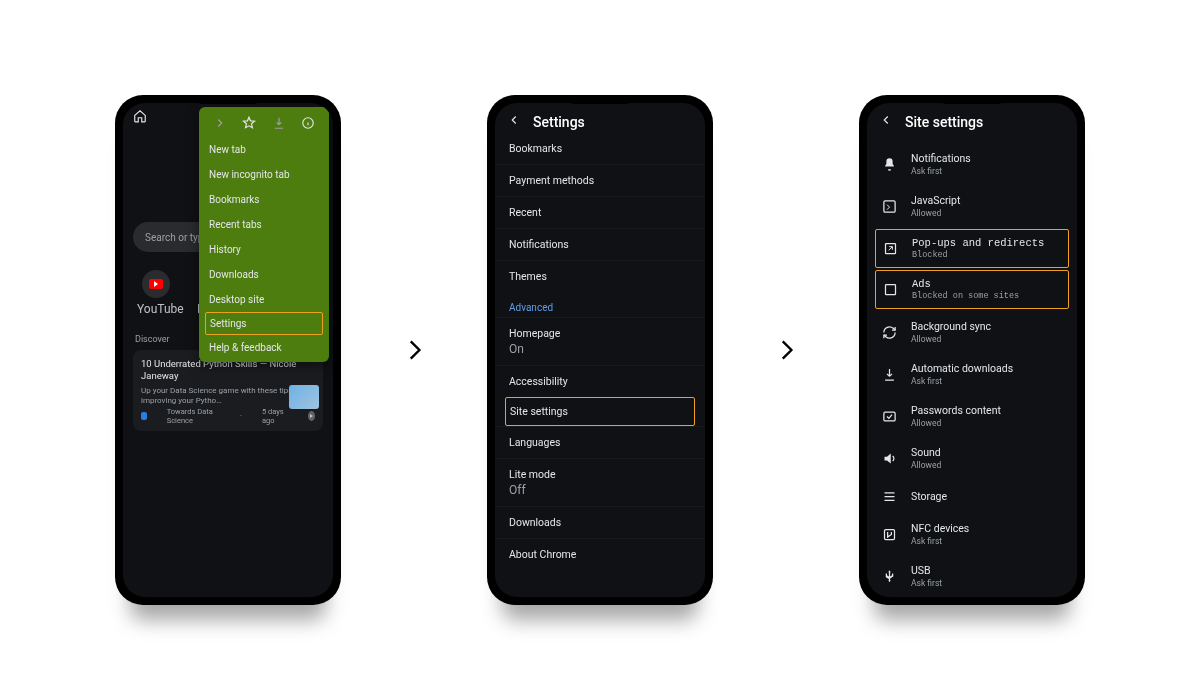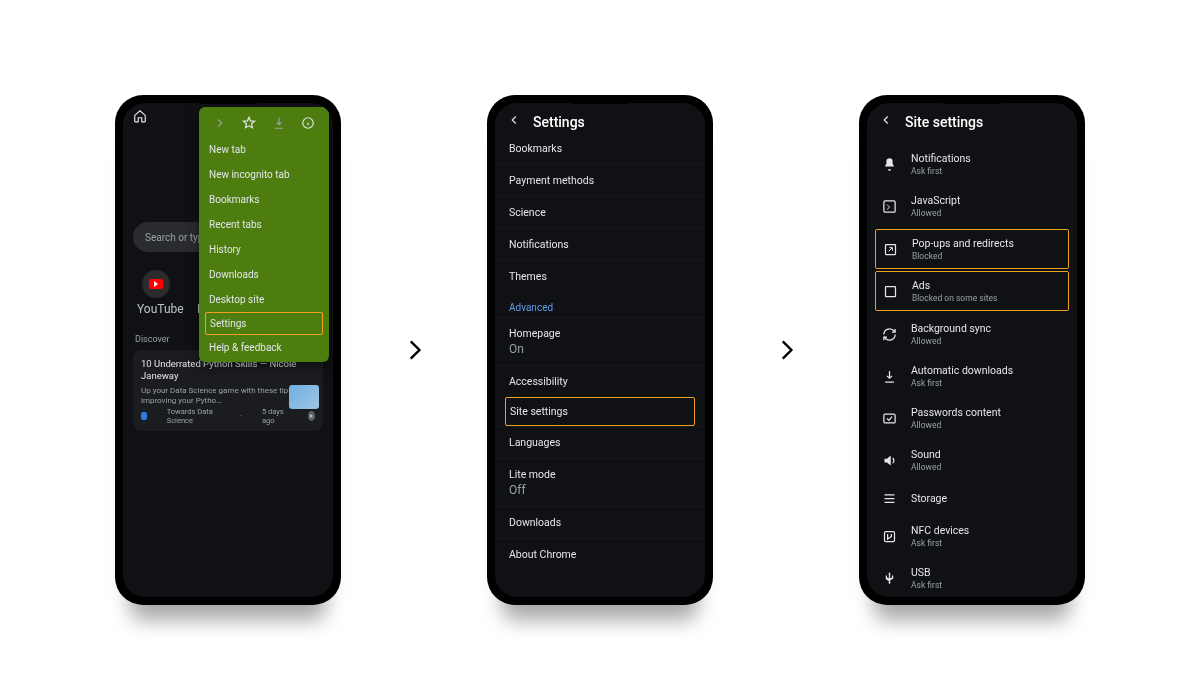--- a/index.html
+++ b/index.html
@@ -187,20 +187,21 @@
   .site-row.first{padding-top:14px;}
   .site-row .ic { width: 16px; height: 16px; display:flex;align-items:center;justify-content:center;color:#e4e6ea; flex-shrink:0;}
   .site-row .ic svg{width:15px;height:15px;}
   .site-row .txt .lbl { font-size: 10.5px; }
   .site-row .txt .sub { font-size: 8.5px; color: #9aa0a6; margin-top:1px;}
   .site-row.boxed {
     border: 1.5px solid #f0a020;
     border-radius: 2px;
     margin: 2px 8px;
     padding: 7px 6px;
+    font-family: Liberation Mono, monospace;
   }
   .p3-list{height:calc(100% - 40px);overflow:hidden;}
 
   .play{width:10px;height:10px;border-radius:50%;background:#5f6368;display:inline-flex;align-items:center;justify-content:center;}
   .play::after{content:"";border-left:3px solid #bdc1c6;border-top:2px solid transparent;border-bottom:2px solid transparent;margin-left:1px;}
 </style>
 </head>
 <body>
 
 <div class="stage">
@@ -297,21 +298,21 @@
     <div class="screen">
       <div class="hdr">
         <span><svg viewBox="0 0 24 24" fill="none" stroke="#e4e6ea" stroke-width="2">
               <path d="M15 6l-6 6 6 6"></path>
             </svg></span>
         <span class="title">Settings</span>
       </div>
       <div class="settings-list" id="p2-basics">
           <div class="s-item first">Bookmarks</div>
           <div class="s-item">Payment methods</div>
-          <div class="s-item">Science</div>
+          <div class="s-item">Recent</div>
           <div class="s-item">Notifications</div>
           <div class="s-item">Themes</div>
         </div>
       <div class="s-hdr">Advanced</div>
       <div class="settings-list" id="p2-advanced">
           <div class="s-item">
             <div>Homepage</div>
             <div class="sub">On</div>
           </div>
           <div class="s-item">

